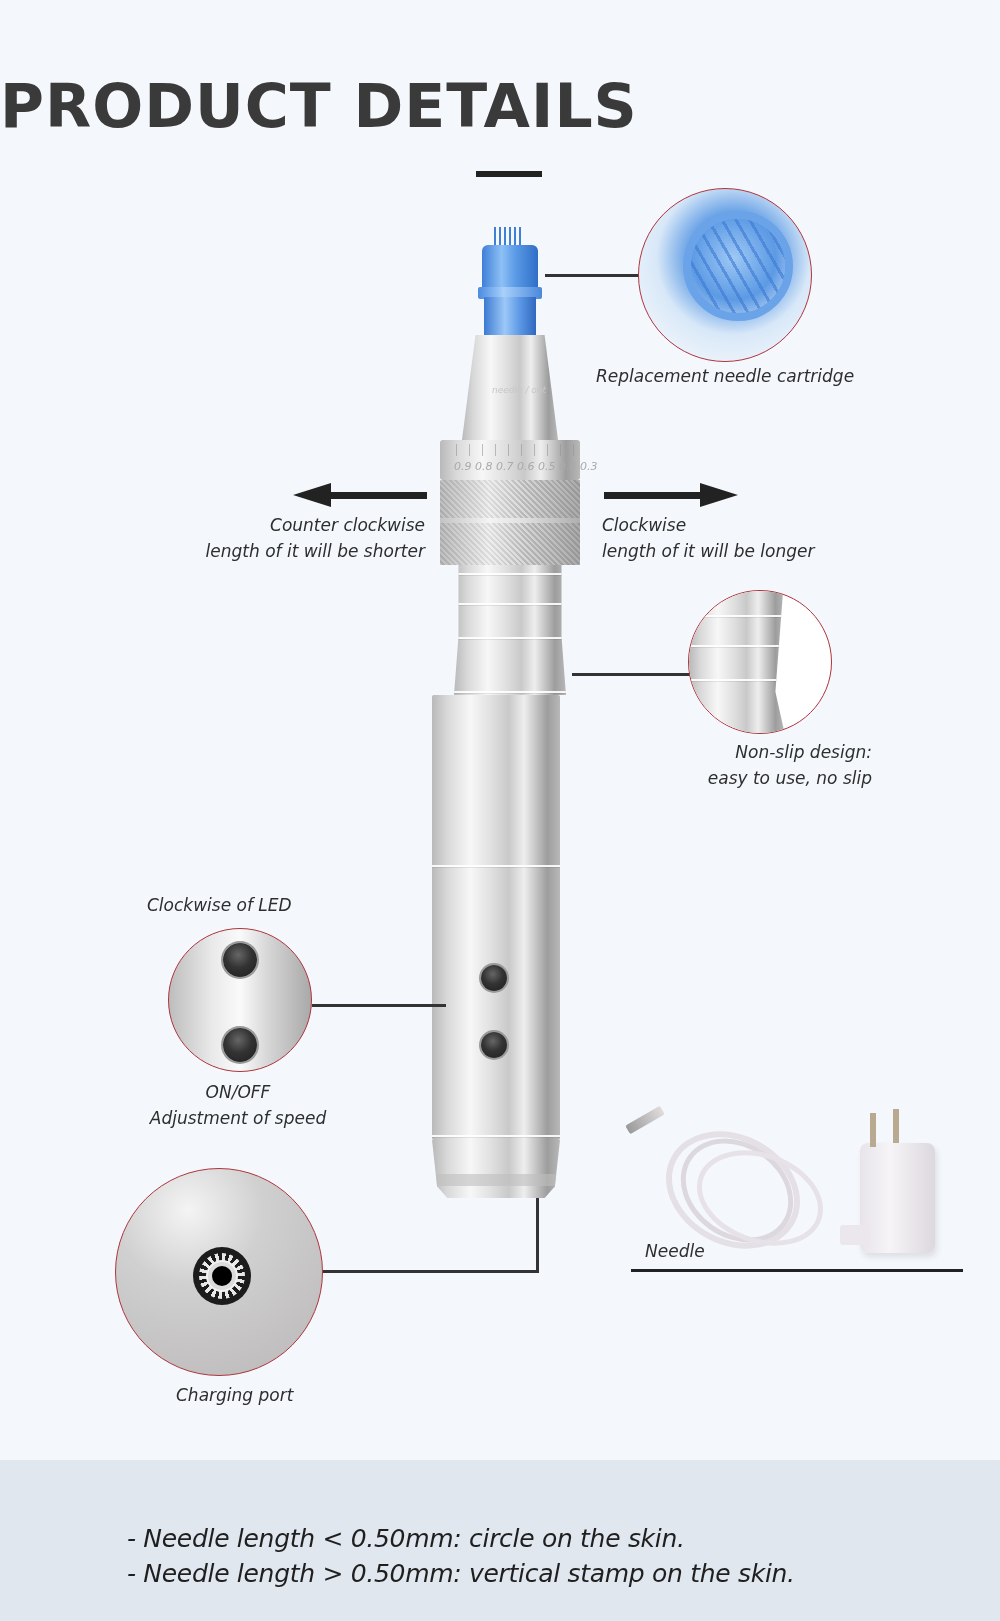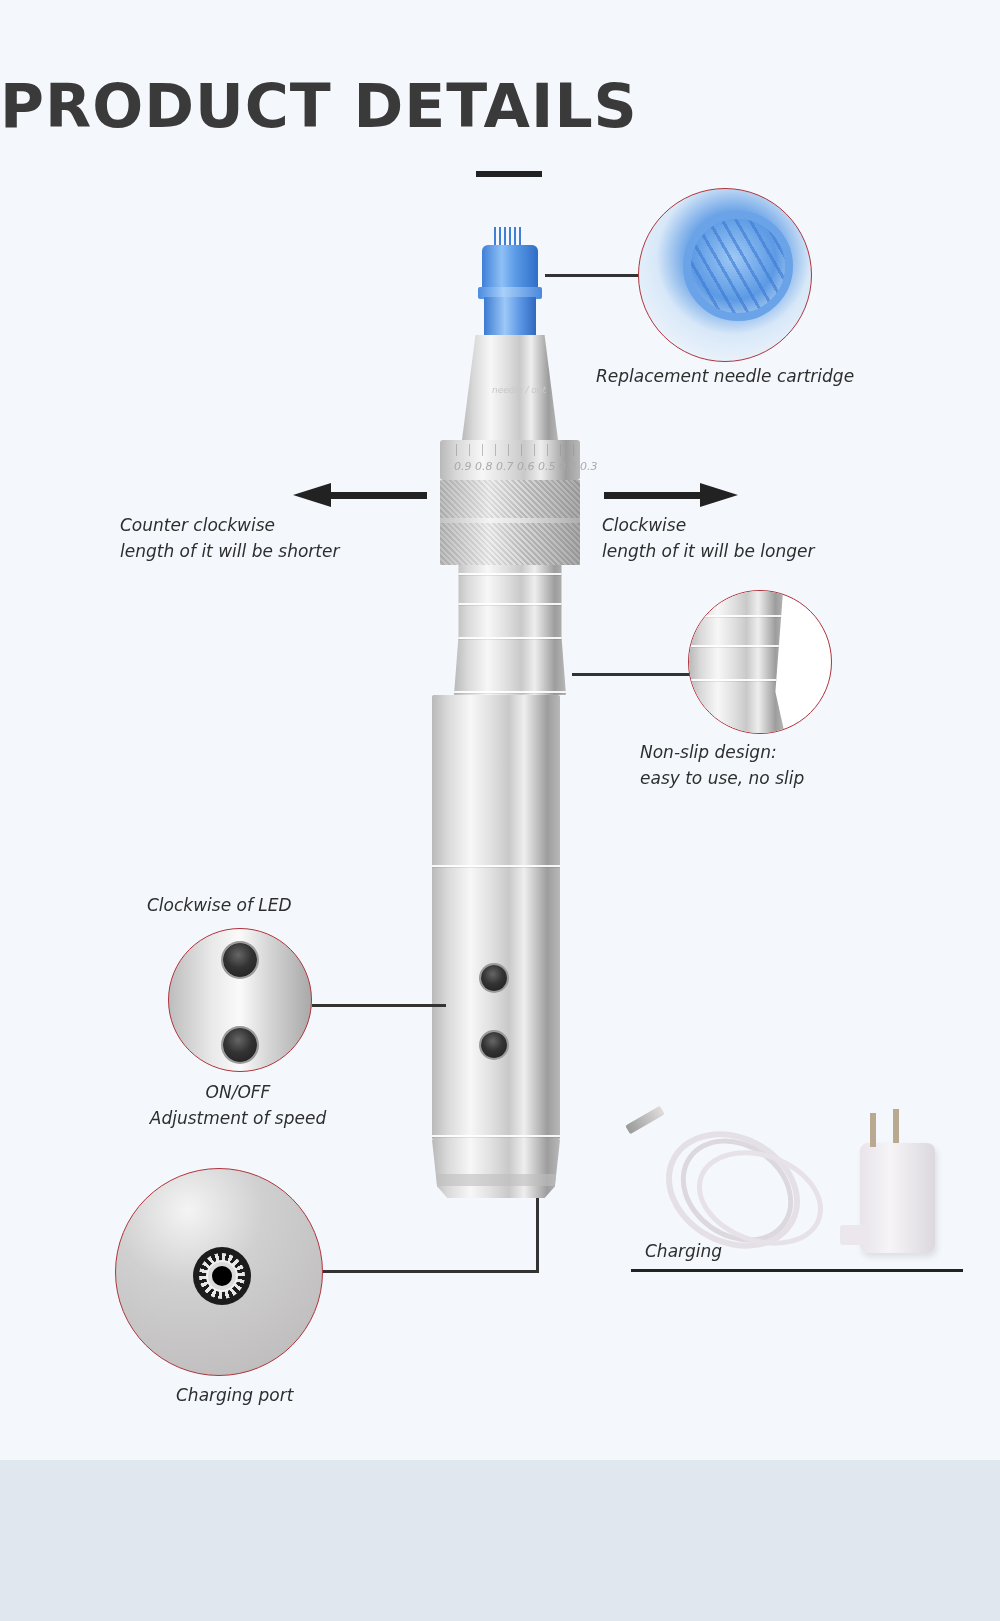--- a/index.html
+++ b/index.html
@@ -73,21 +73,21 @@
 <div class="abs line" style="left:545px;top:274px;width:95px;height:3px;"></div>
 <div class="abs circle" style="left:638px;top:188px;width:174px;height:174px;background:radial-gradient(circle at 55% 40%,#9ec8f5 0%,#5c9ae4 30%,#d8e8f8 55%,#eef4fb 80%);">
   <div class="abs" style="left:44px;top:22px;width:110px;height:110px;border-radius:50%;border:8px solid #6aa3e8;box-sizing:border-box;background:repeating-linear-gradient(60deg,rgba(60,120,210,0.6) 0 3px,transparent 3px 12px);"></div>
 </div>
 <div class="abs lbl" style="left:596px;top:363px;">Replacement needle cartridge</div>
 
 <div class="abs" style="left:293px;top:483px;width:134px;height:24px;">
   <div class="abs arrow-head" style="left:0;top:0;border-right:38px solid #222;"></div>
   <div class="abs arrow-shaft" style="left:36px;top:9px;width:98px;"></div>
 </div>
-<div class="abs lbl" style="left:120px;top:512px;width:305px;">
+<div class="abs lbl" style="left:120px;top:512px;width:305px;text-align:right;">
   <div>Counter clockwise</div>
   <div>length of it will be shorter</div>
 </div>
 
 <div class="abs" style="left:604px;top:483px;width:134px;height:24px;">
   <div class="abs arrow-shaft" style="left:0;top:9px;width:98px;"></div>
   <div class="abs arrow-head" style="left:96px;top:0;border-left:38px solid #222;"></div>
 </div>
 <div class="abs lbl" style="left:602px;top:512px;">
   <div>Clockwise</div>
@@ -95,21 +95,21 @@
 </div>
 
 <div class="abs line" style="left:572px;top:673px;width:118px;height:3px;"></div>
 <div class="abs circle" style="left:688px;top:590px;width:144px;height:144px;background:#fff;">
   <div class="abs metal" style="left:0;top:0;width:96px;height:144px;clip-path:polygon(0 0,98% 0,90% 70%,100% 100%,0 100%);">
     <div class="groove" style="top:24px;"></div>
     <div class="groove" style="top:54px;"></div>
     <div class="groove" style="top:88px;"></div>
   </div>
 </div>
-<div class="abs lbl" style="left:640px;top:739px;width:232px;text-align:left;">
+<div class="abs lbl" style="left:640px;top:739px;width:232px;text-align:right;">
   <div>Non-slip design:</div>
   <div>easy to use, no slip</div>
 </div>
 
 <div class="abs lbl" style="left:147px;top:892px;">Clockwise of LED</div>
 <div class="abs circle" style="left:168px;top:928px;width:144px;height:144px;background:linear-gradient(90deg,#bdbdbd 0%,#e9e9e9 30%,#fafafa 50%,#d6d6d6 70%,#a9a9a9 100%);">
   <div class="btn" style="left:54px;top:14px;width:34px;height:34px;"></div>
   <div class="btn" style="left:54px;top:99px;width:34px;height:34px;"></div>
 </div>
 <div class="abs line" style="left:312px;top:1004px;width:134px;height:3px;"></div>
@@ -135,17 +135,19 @@
   <div class="abs" style="left:62px;top:48px;width:120px;height:95px;border-radius:50%;border:5px solid #dcd8de;box-sizing:border-box;transform:rotate(35deg);"></div>
   <div class="abs" style="left:80px;top:58px;width:130px;height:90px;border-radius:50%;border:5px solid #e6e2e8;box-sizing:border-box;transform:rotate(20deg);"></div>
 
   <div class="abs" style="left:10px;top:20px;width:40px;height:10px;background:linear-gradient(90deg,#9a9a9a,#e0dcdc);transform:rotate(-30deg);border-radius:2px;"></div>
 
   <div class="abs" style="left:245px;top:48px;width:75px;height:110px;background:linear-gradient(90deg,#e8e4ea,#f6f4f7 40%,#dcd8de);border-radius:8px;box-shadow:2px 4px 6px rgba(0,0,0,0.1);"></div>
   <div class="abs" style="left:255px;top:18px;width:6px;height:34px;background:#b8a990;"></div>
   <div class="abs" style="left:278px;top:14px;width:6px;height:34px;background:#b8a990;"></div>
   <div class="abs" style="left:225px;top:130px;width:30px;height:20px;background:#ebe7ed;border-radius:3px;"></div>
 </div>
-<div class="abs lbl" style="left:645px;top:1238px;">Charging</div>
+<div class="abs lbl" style="left:645px;top:1238px;">Needle</div>
 <div class="abs" style="left:631px;top:1269px;width:332px;height:3px;background:#222;"></div>
 
 <div class="abs bottom">
+  <div class="t2">- Needle length &lt; 0.50mm: circle on the skin.</div>
+  <div class="t3">- Needle length &gt; 0.50mm: vertical stamp on the skin.</div>
 </div>
 
 </body></html>

